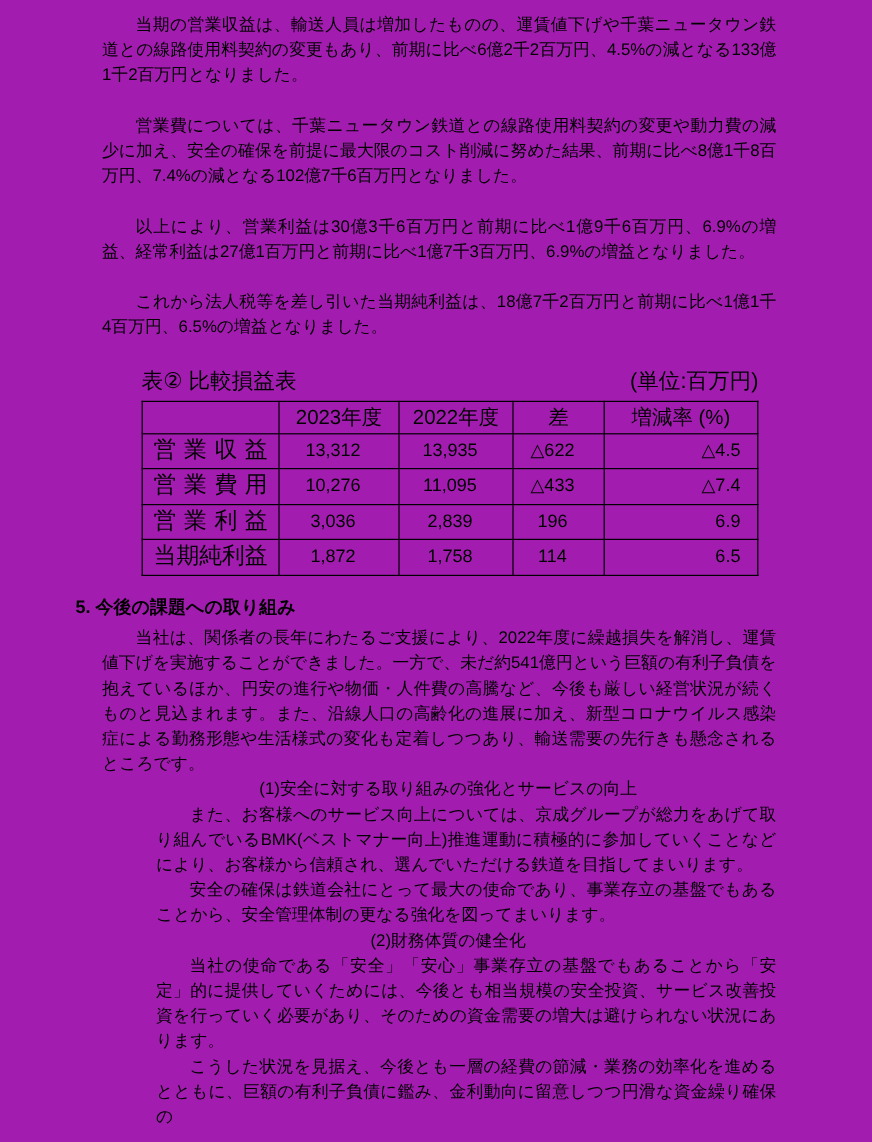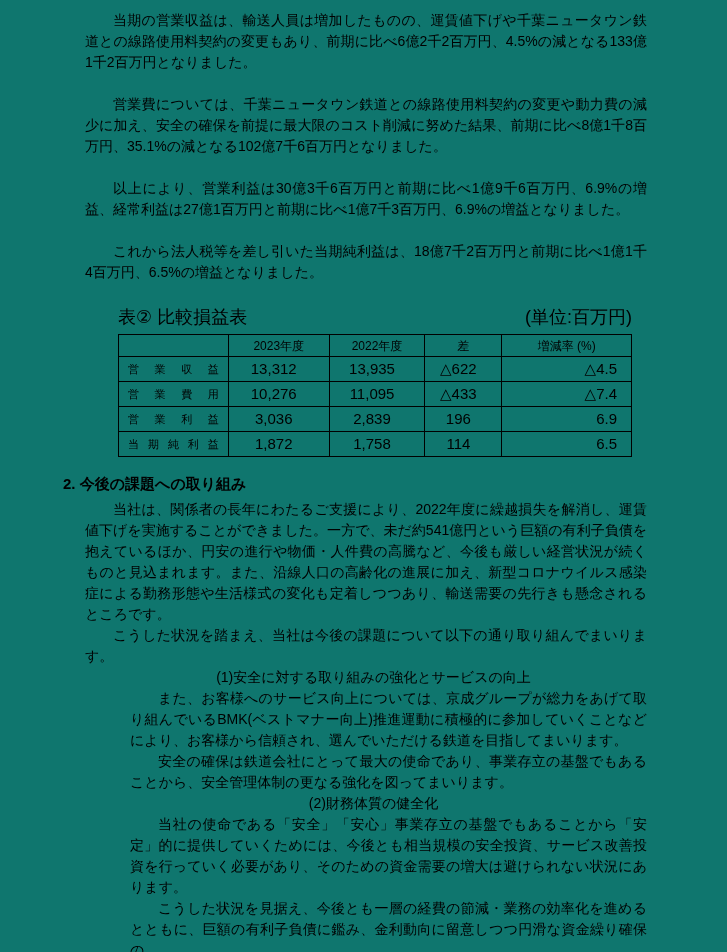--- a/index.html
+++ b/index.html
@@ -2,21 +2,21 @@
 <html><head>
 <meta charset="utf-8">
 <style>
   * { box-sizing: border-box; }
   html, body { margin: 0; padding: 0; background: #ffffff; }
   .page {
     position: relative;
     width: 727px;
     height: 952px;
     overflow: hidden;
-    background: #0f766e;
+    background: #a21caf;
     color: #000000;
     font-family: "Liberation Sans", "DejaVu Sans", sans-serif;
     font-size: 14px;
     line-height: 1.5;
     padding: 10px 80px 0 63px;
     text-align: justify;
   }
   p { margin: 0; }
   .para {
     margin-left: 22px;
@@ -39,26 +39,26 @@
   }
   th, td {
     border: 1.5px solid #000000;
     height: 25px;
     padding: 0;
     overflow: hidden;
     white-space: nowrap;
   }
   thead th {
     font-weight: normal;
-    font-size: 12px;
+    font-size: 17px;
     text-align: center;
     height: 22px;
   }
   td.row-label {
-    font-size: 11px;
+    font-size: 19px;
     padding: 0 9px;
     text-align: justify;
     text-align-last: justify;
   }
   td.num {
     text-align: center;
     padding-right: 10px;
   }
   td.rate {
     text-align: right;
@@ -82,21 +82,21 @@
     margin-left: 67px;
     text-indent: 2em;
   }
 </style>
 </head>
 <body>
 
 <div class="page">
 
   <p class="para">当期の営業収益は、輸送人員は増加したものの、運賃値下げや千葉ニュータウン鉄道との線路使用料契約の変更もあり、前期に比べ6億2千2百万円、4.5%の減となる133億1千2百万円となりました。</p>
-  <p class="para">営業費については、千葉ニュータウン鉄道との線路使用料契約の変更や動力費の減少に加え、安全の確保を前提に最大限のコスト削減に努めた結果、前期に比べ8億1千8百万円、35.1%の減となる102億7千6百万円となりました。</p>
+  <p class="para">営業費については、千葉ニュータウン鉄道との線路使用料契約の変更や動力費の減少に加え、安全の確保を前提に最大限のコスト削減に努めた結果、前期に比べ8億1千8百万円、7.4%の減となる102億7千6百万円となりました。</p>
   <p class="para">以上により、営業利益は30億3千6百万円と前期に比べ1億9千6百万円、6.9%の増益、経常利益は27億1百万円と前期に比べ1億7千3百万円、6.9%の増益となりました。</p>
   <p class="para">これから法人税等を差し引いた当期純利益は、18億7千2百万円と前期に比べ1億1千4百万円、6.5%の増益となりました。</p>
 
   <div class="table-block">
     <div class="table-caption-row">
       <span>表② 比較損益表</span>
       <span>(単位:百万円)</span>
     </div>
     <table>
       <colgroup>
@@ -141,23 +141,22 @@
           <td class="row-label">当期純利益</td>
           <td class="num">1,872</td>
           <td class="num">1,758</td>
           <td class="num">114</td>
           <td class="rate">6.5</td>
         </tr>
       </tbody>
     </table>
   </div>
 
-  <p class="sec-heading">2. 今後の課題への取り組み</p>
+  <p class="sec-heading">5. 今後の課題への取り組み</p>
   <p class="sec-para">当社は、関係者の長年にわたるご支援により、2022年度に繰越損失を解消し、運賃値下げを実施することができました。一方で、未だ約541億円という巨額の有利子負債を抱えているほか、円安の進行や物価・人件費の高騰など、今後も厳しい経営状況が続くものと見込まれます。また、沿線人口の高齢化の進展に加え、新型コロナウイルス感染症による勤務形態や生活様式の変化も定着しつつあり、輸送需要の先行きも懸念されるところです。</p>
-  <p class="sec-para">こうした状況を踏まえ、当社は今後の課題について以下の通り取り組んでまいります。</p>
 
   <p class="item-title">(1)安全に対する取り組みの強化とサービスの向上</p>
   <p class="item-para">また、お客様へのサービス向上については、京成グループが総力をあげて取り組んでいるBMK(ベストマナー向上)推進運動に積極的に参加していくことなどにより、お客様から信頼され、選んでいただける鉄道を目指してまいります。</p>
   <p class="item-para">安全の確保は鉄道会社にとって最大の使命であり、事業存立の基盤でもあることから、安全管理体制の更なる強化を図ってまいります。</p>
 
   <p class="item-title">(2)財務体質の健全化</p>
   <p class="item-para">当社の使命である「安全」「安心」事業存立の基盤でもあることから「安定」的に提供していくためには、今後とも相当規模の安全投資、サービス改善投資を行っていく必要があり、そのための資金需要の増大は避けられない状況にあります。</p>
   <p class="item-para">こうした状況を見据え、今後とも一層の経費の節減・業務の効率化を進めるとともに、巨額の有利子負債に鑑み、金利動向に留意しつつ円滑な資金繰り確保の</p>
 
 </div>

